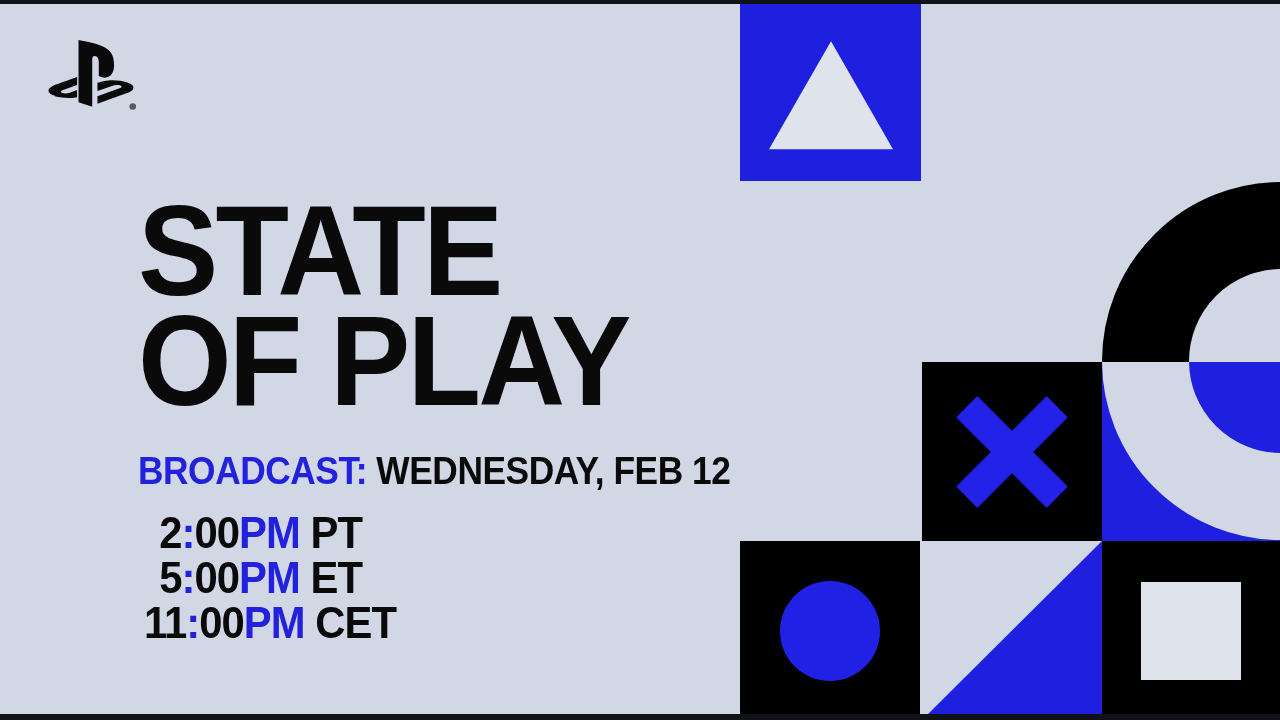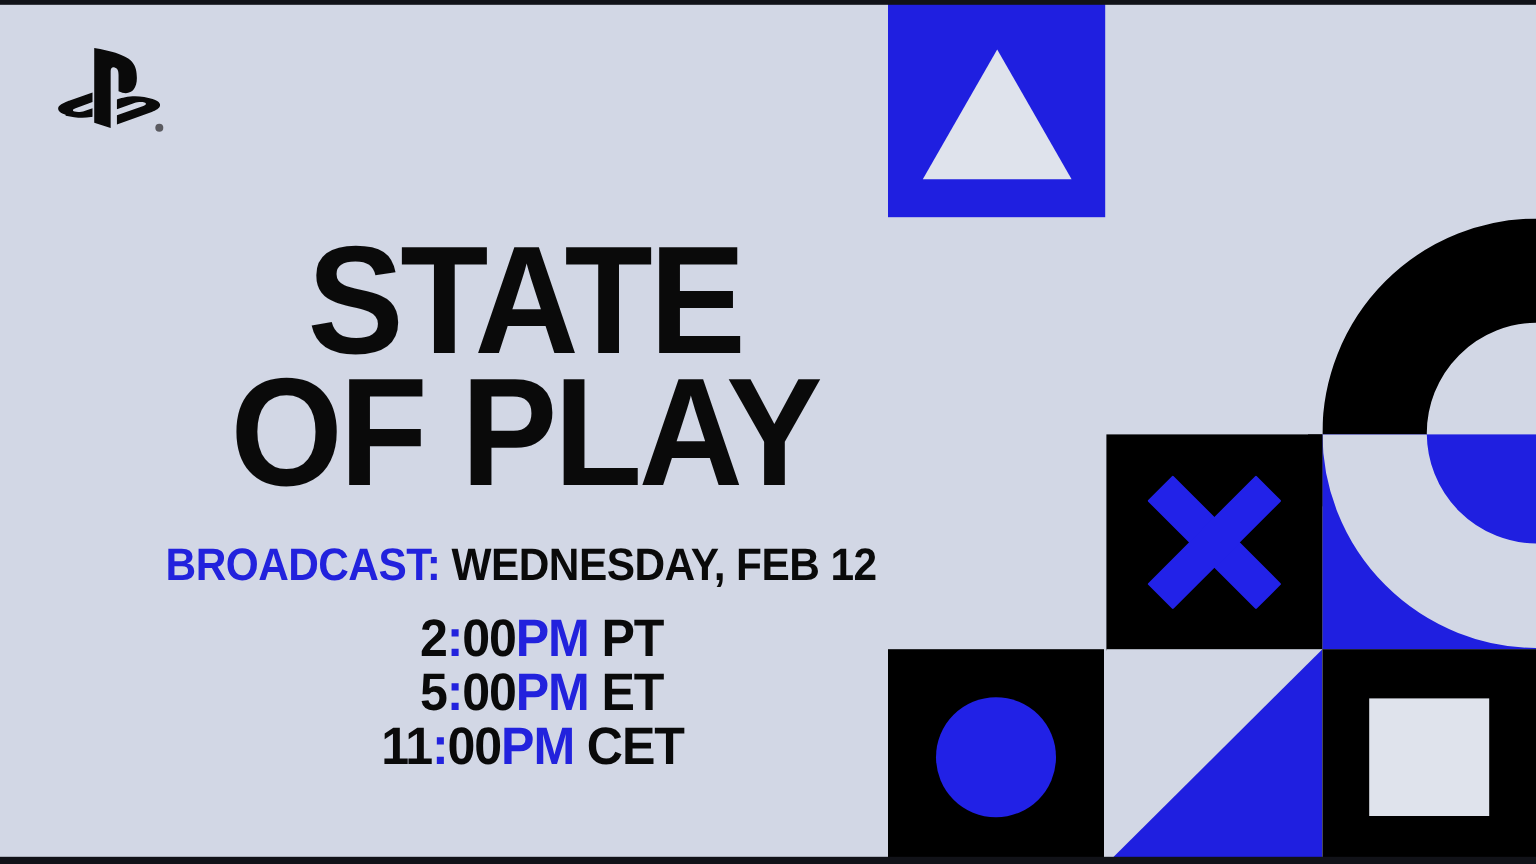--- a/index.html
+++ b/index.html
@@ -156,21 +156,20 @@
     width: 12px; height: 60px;
     background: #000;
   }
 
   
   .text-block {
     position: absolute;
     left: 138px;
     top: 196px;
     z-index: 50;
-    text-align: center;
   }
   .headline {
     color: #0a0a0a;
     font-weight: bold;
     font-size: 128px;
     line-height: 0.86;
     letter-spacing: -3px;
     transform: scaleX(0.94);
     transform-origin: left center;
     white-space: nowrap;

